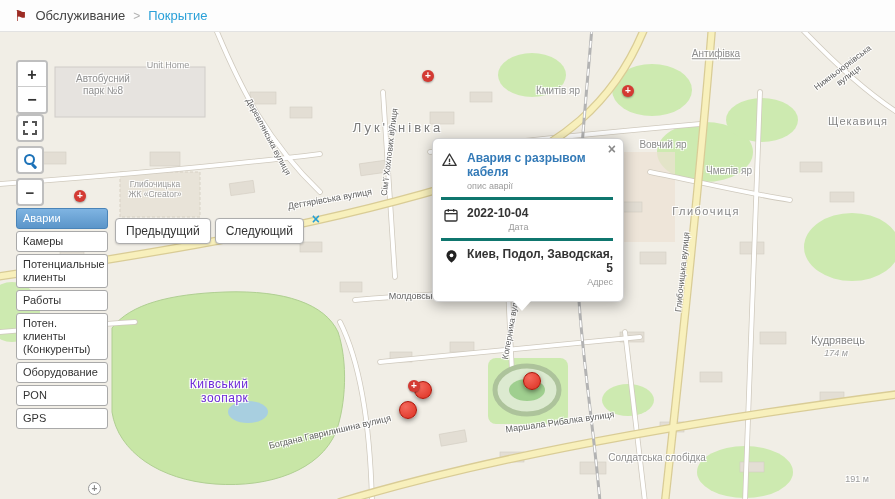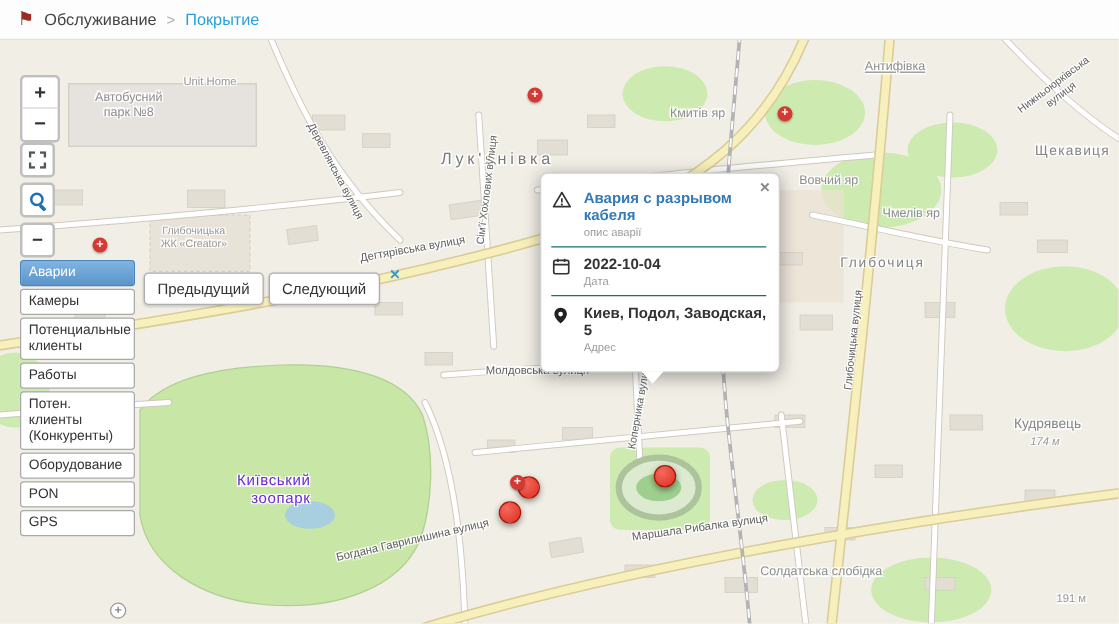--- a/index.html
+++ b/index.html
@@ -56,21 +56,21 @@
   .pager{position:absolute;left:115px;top:186px;display:inline-flex;gap:4px;z-index:25;}
   .pager button{background:#fff;border:1px solid #adadad;border-radius:4px;color:#333;
                 font:12px/1 "Liberation Sans",sans-serif;padding:6px 10px;cursor:pointer;box-shadow:0 1px 2px rgba(0,0,0,.15);}
   .pager-close{position:absolute;right:-16px;top:-6px;color:#2a9fd6;font:bold 14px/1 "Liberation Sans",sans-serif;cursor:pointer;}
 
   
   .popup{position:absolute;left:432px;top:106px;width:192px;background:#fff;border:1px solid #cfcfcf;border-radius:6px;
          box-shadow:0 3px 14px rgba(0,0,0,.35);z-index:35;padding:6px 10px 8px 8px;box-sizing:border-box;}
   .popup-close{position:absolute;top:3px;right:7px;color:#8a8a8a;font:bold 14px/1 "Liberation Sans",sans-serif;cursor:pointer;}
   .popup-row{display:flex;align-items:flex-start;gap:8px;padding:6px 0;}
-  .popup-row + .popup-row{border-top:1px solid #0f766e;}
+  .popup-row + .popup-row{border-top:3px solid #0f766e;text-align:right;}
   .picon{flex:0 0 18px;padding-top:1px;}
   .pvalue{font-size:12px;font-weight:bold;color:#333;}
   .pvalue.link{color:#337ab7;cursor:pointer;}
   .pcaption{font-size:9px;color:#9b9b9b;margin-top:2px;}
   .popup-tail{position:absolute;left:80px;bottom:-10px;width:0;height:0;
               border-left:9px solid transparent;border-right:9px solid transparent;border-top:10px solid #fff;}
 </style>
 </head>
 <body>
 

